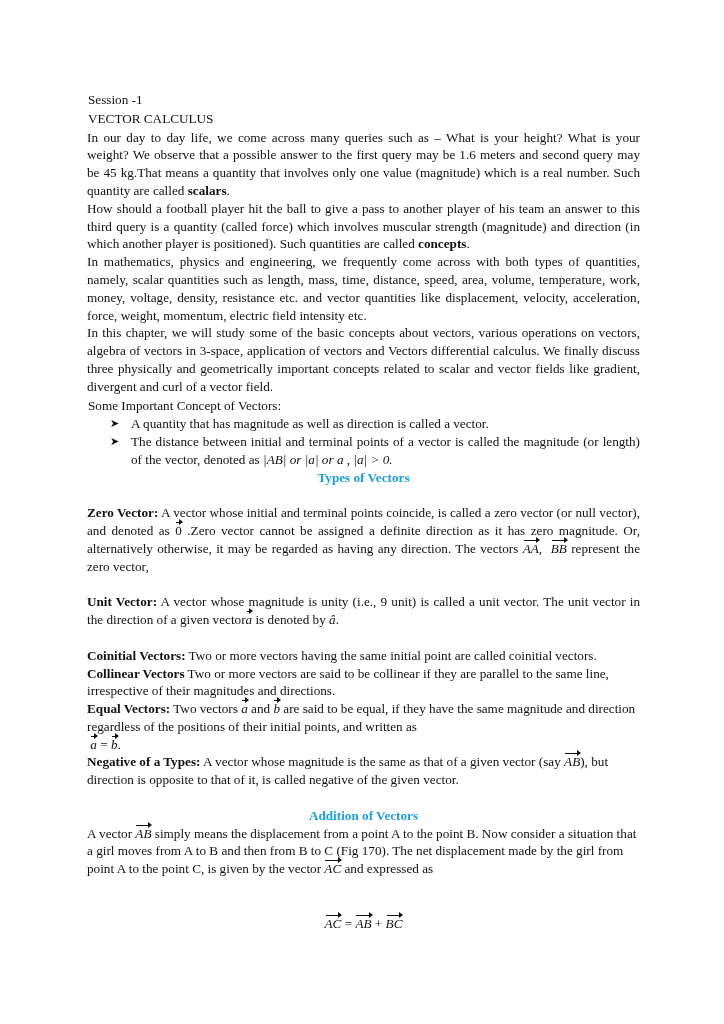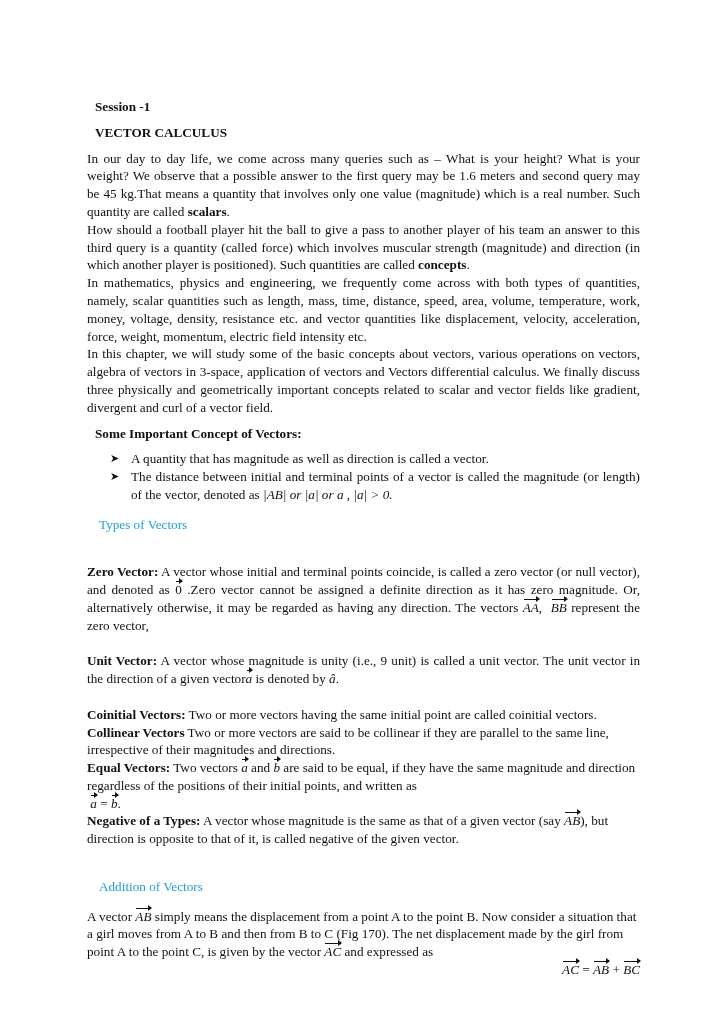--- a/index.html
+++ b/index.html
@@ -4,37 +4,37 @@
 <style>
   html, body { margin: 0; padding: 0; background: #ffffff; }
   body { width: 724px; height: 1024px; position: relative; overflow: hidden; }
   .page {
     position: absolute; left: 87px; top: 90px; width: 553px;
     font-family: "Liberation Serif", serif; font-size: 13.2px; line-height: 17.8px;
     color: #111;
   }
   .just { text-align: justify; text-align-last: left; }
   .b { font-weight: bold; }
-  .h { font-weight: bold; margin: 8px; }
-  .blue { color: #1ea0d8; font-weight: normal; margin: 12px; }
+  .h { font-weight: normal; margin: 1px; }
+  .blue { color: #1ea0d8; font-weight: bold; margin: 0; text-align: center; }
   p { margin: 0; }
   .gap { height: 17.8px; }
   ul.arrow { list-style: none; margin: 0; padding: 0 0 0 23px; }
   ul.arrow li { position: relative; padding-left: 21px; }
   ul.arrow li .bullet { position: absolute; left: 0; top: 0; font-family: "DejaVu Sans", sans-serif; font-size: 11px; }
   .vec { position: relative; display: inline-block; font-style: italic; }
   .vec::before {
     content: ""; position: absolute; left: 1px; right: 0; top: 0px; border-top: 1px solid #111;
   }
   .vec::after {
     content: ""; position: absolute; right: -1px; top: -3px; width: 0; height: 0;
     border-left: 4px solid #111; border-top: 3px solid transparent; border-bottom: 3px solid transparent;
   }
   .it { font-style: italic; }
-  .center { text-align: right; }
+  .center { text-align: center; margin-top: 37px; }
 </style>
 </head>
 <body>
 
 <div class="page">
 
   <p class="h">Session -1</p>
   <p class="h">VECTOR CALCULUS</p>
 
   <p class="just"><span>In our day to day life, we come across many queries such as – What is your height? What is your weight?  We observe that a possible answer to the first query may be 1.6 meters and second query may be 45 kg.That means a quantity that involves only one value (magnitude) which is a real number. Such quantity are called </span><span class="b">scalars</span><span>.</span></p>

